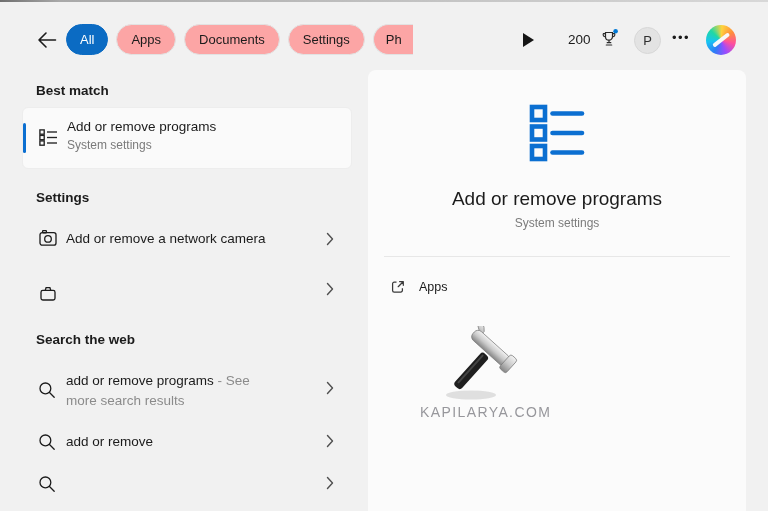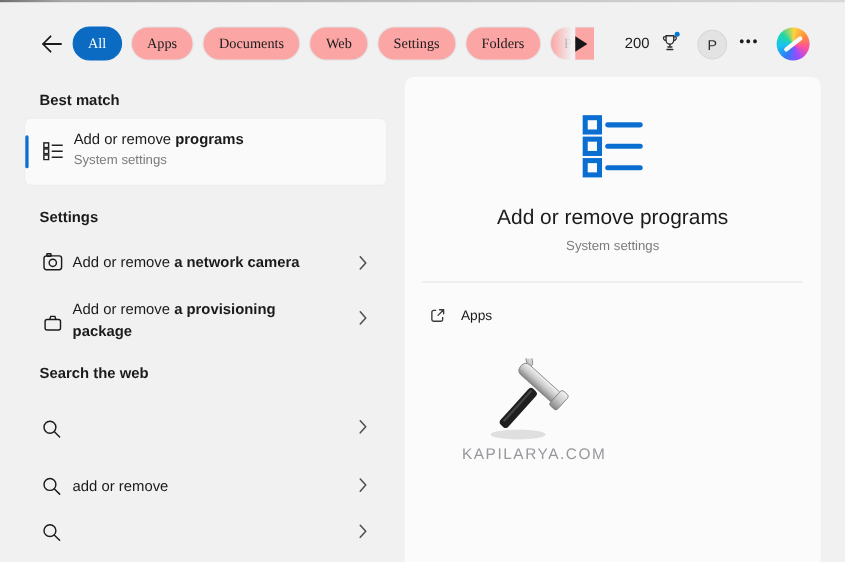--- a/index.html
+++ b/index.html
@@ -7,21 +7,21 @@
   body {
     position:relative; overflow:hidden;
     background:#f1f1f1; color:#1b1b1b;
     font-family:"Liberation Sans", sans-serif;
   }
   .top-edge { position:absolute; top:0; left:0; right:0; height:2px;
     background:linear-gradient(to right,#6f6f6f,#a9a9a9 60px,#c3c3c3 420px,#d8d8d8); }
 
   
   .back-btn { position:absolute; left:36px; top:29px; width:22px; height:22px; cursor:pointer; }
-  .tabs { position:absolute; left:66px; top:24px; display:flex; gap:8px; align-items:center;font-family:Liberation Serif, serif; }
+  .tabs { position:absolute; left:66px; top:24px; display:flex; gap:8px; align-items:center; }
   .pill { height:31px; line-height:29px; padding:0 14px; background:#fca5a5;
     border:1px solid #e2e2e2; border-radius:17px; font-size:13px; color:#1b1b1b;
     white-space:nowrap; cursor:pointer; }
   .pill.selected { background:#0b6bc3; border-color:#0b6bc3; color:#fff; padding:0 13px; }
   .pill.truncated { width:40px; padding:0 0 0 12px; overflow:hidden;
     border-top-right-radius:0; border-bottom-right-radius:0; border-right:none; }
   .tab-fade { position:absolute; left:501px; top:22px; width:22px; height:36px;
     background:linear-gradient(to right, rgba(241,241,241,0), #f1f1f1 85%); }
   .play-btn { position:absolute; left:523px; top:33px; width:0; height:0; cursor:pointer;
     border-left:11px solid #161616; border-top:7px solid transparent; border-bottom:7px solid transparent; }
@@ -54,21 +54,21 @@
   .row { position:absolute; left:22px; width:330px; cursor:pointer; }
   .row .r-icon { position:absolute; left:16px; }
   .row .r-text { position:absolute; left:44px; font-size:13.5px; color:#1b1b1b; }
   .row .chev { position:absolute; right:18px; }
   .r-cam { top:228px; height:26px; } .r-cam .r-icon{top:0;} .r-cam .r-text{top:3px;} .r-cam .chev{top:4px;}
   .r-pkg { top:271px; height:42px; } .r-pkg .r-icon{top:12px;} .r-pkg .r-text{top:0; width:212px; line-height:20px;} .r-pkg .chev{top:11px;}
   .r-web1 { top:371px; height:42px; } .r-web1 .r-icon{top:10px;} .r-web1 .r-text{top:0; width:218px; line-height:20px;} .r-web1 .chev{top:10px;}
   .r-web2 { top:433px; height:26px; } .r-web2 .r-icon{top:0;} .r-web2 .r-text{top:1px;} .r-web2 .chev{top:1px;}
   .r-web3 { top:475px; height:26px; } .r-web3 .r-icon{top:0;} .r-web3 .r-text{top:1px;} .r-web3 .chev{top:1px;}
   .gray { color:#8b8b8b; }
-  b { font-weight:700; }
+  b { font-weight:400; }
 
   
   .card { position:absolute; left:368px; top:70px; width:378px; height:441px;
     background:#fbfbfb; border-radius:8px 8px 0 0; }
   .card .big-icon { display:block; margin:34px auto 0; }
   .card .p-title { margin-top:26px; text-align:center; font-size:19px; color:#1b1b1b; }
   .card .p-sub { margin-top:6px; text-align:center; font-size:12px; color:#7b7b7b; }
   .card .divider { margin:26px 16px 0; height:1px; background:#e7e7e7; }
   .open-row { margin-top:15px; height:30px; display:flex; align-items:center;
     padding-left:22px; gap:13px; cursor:pointer; }
@@ -86,23 +86,21 @@
 <div class="back-btn">
   <svg width="22" height="22" viewBox="0 0 22 22">
     <path d="M19.5 11 H3 M10 4 L3 11 L10 18" fill="none" stroke="#1b1b1b" stroke-width="1.6" stroke-linecap="round" stroke-linejoin="round"></path>
   </svg>
 </div>
 
 <div class="tabs">
   <div class="pill selected">All</div>
   <div class="pill">Apps</div>
   <div class="pill">Documents</div>
-  <div class="pill">Web</div>
   <div class="pill">Settings</div>
-  <div class="pill">Folders</div>
   <div class="pill truncated">Ph</div>
 </div>
 <div class="tab-fade"></div>
 <div class="play-btn"></div>
 
 <span class="rewards">200</span>
 <div class="trophy">
   <svg width="19" height="21" viewBox="0 0 19 21">
     <path d="M5.5 4.5 h7 v4.2 a3.5 3.5 0 0 1 -7 0 Z" fill="none" stroke="#2b2b2b" stroke-width="1.2"></path>
     <path d="M5.5 5.6 H3.4 a2.1 2.1 0 0 0 2.2 3.1 M12.5 5.6 h2.1 a2.1 2.1 0 0 1 -2.2 3.1" fill="none" stroke="#2b2b2b" stroke-width="1.1"></path>
@@ -158,37 +156,37 @@
 
 <div class="row r-pkg">
   <div class="r-icon">
     <svg width="20" height="20" viewBox="0 0 20 20">
       <g fill="none" stroke="#1b1b1b" stroke-width="1.3">
         <rect x="3" y="7.4" width="14" height="9.6" rx="1.8"></rect>
         <path d="M7.3 7.2 L8.1 4.6 h3.8 L12.7 7.2"></path>
       </g>
     </svg>
   </div>
-  <div class="r-text"><span>Add or remove </span><b>a provisioning package</b></div>
   <div class="chev">
     <svg width="8" height="14" viewBox="0 0 8 14">
         <path d="M1.5 1.5 L6.5 7 L1.5 12.5" fill="none" stroke="#4f4f4f" stroke-width="1.4" stroke-linecap="round" stroke-linejoin="round"></path>
       </svg>
   </div>
 </div>
 
 <div class="heading h-web">Search the web</div>
 
 <div class="row r-web1">
   <div class="r-icon">
     <svg width="18" height="18" viewBox="0 0 18 18">
       <circle cx="7.4" cy="7.4" r="5.4" fill="none" stroke="#1b1b1b" stroke-width="1.3"></circle>
       <line x1="11.5" y1="11.5" x2="16.2" y2="16.2" stroke="#1b1b1b" stroke-width="1.3" stroke-linecap="round"></line>
     </svg>
   </div>
+  <div class="r-text"><span>add or remove </span><b>programs</b><span class="gray"> - See more search results</span></div>
   <div class="chev">
     <svg width="8" height="14" viewBox="0 0 8 14">
         <path d="M1.5 1.5 L6.5 7 L1.5 12.5" fill="none" stroke="#4f4f4f" stroke-width="1.4" stroke-linecap="round" stroke-linejoin="round"></path>
       </svg>
   </div>
 </div>
 
 <div class="row r-web2">
   <div class="r-icon">
     <svg width="18" height="18" viewBox="0 0 18 18">

